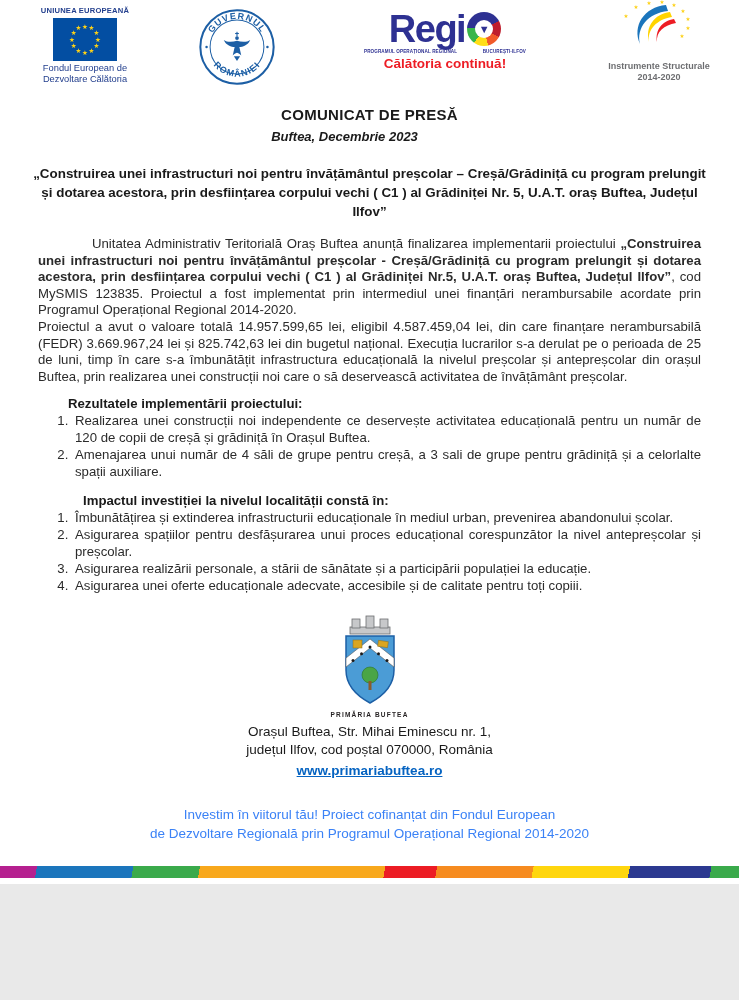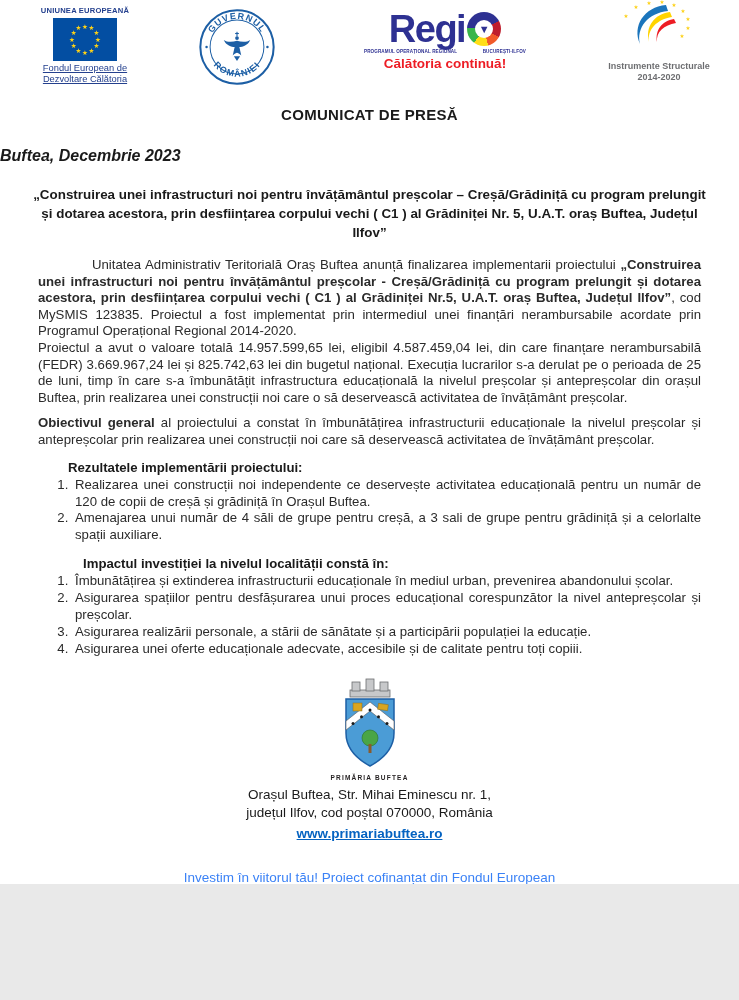--- a/index.html
+++ b/index.html
@@ -3,38 +3,38 @@
 <meta charset="utf-8">
 <style>
   html,body{margin:0;padding:0;background:#e9e9e9;}
   .page{width:739px;height:884px;margin:0 auto;background:#fff;position:relative;
         font-family:"Liberation Sans",sans-serif;color:#2b2b2b;overflow:hidden;}
   
   .logos{position:relative;height:96px;}
   .eu-block{position:absolute;left:26px;top:6px;width:118px;text-align:center;}
   .eu-title{font-size:7.6px;font-weight:700;color:#24408e;letter-spacing:.2px;}
   .eu-flag{display:block;margin:3px auto 2px;}
-  .eu-sub{font-size:9.3px;color:#24408e;line-height:1.18;text-decoration:underline;}
+  .eu-sub{font-size:9.3px;color:#24408e;line-height:1.18;}
   .gov-block{position:absolute;left:198px;top:8px;}
   .regio-block{position:absolute;left:362px;top:10px;width:166px;text-align:center;}
   .regio-row{display:flex;align-items:center;justify-content:center;gap:2px;}
   .regio-brand{font-size:38px;font-weight:800;color:#2e3192;letter-spacing:-1.5px;line-height:1;}
   .regio-ring{width:34px;height:34px;border-radius:50%;position:relative;display:inline-block;
     background:conic-gradient(#2e3192 0 17%,#be1e2d 17% 33%,#f15a29 33% 46%,#ffde17 46% 60%,#39b54a 60% 76%,#2e3192 76% 100%);}
   .regio-ring::before{content:"";position:absolute;inset:8px;background:#fff;border-radius:50%;}
   .regio-tri{position:absolute;inset:0;display:flex;align-items:center;justify-content:center;
     color:#2e3192;font-size:11px;z-index:1;line-height:1;}
   .regio-subrow{display:flex;justify-content:space-between;margin-top:1px;padding:0 2px;
     font-size:4.6px;font-weight:700;color:#2e3192;letter-spacing:.1px;}
   .regio-tagline{margin-top:2px;font-size:13.5px;font-weight:700;color:#ed1c24;}
   .si-block{position:absolute;left:598px;top:0;width:122px;text-align:center;}
   .si-text{font-size:9px;font-weight:700;color:#6d6e71;line-height:1.25;margin-top:1px;}
   
   .doc-title{margin:10px 0 0;font-size:15px;font-weight:700;text-align:center;letter-spacing:.3px;color:#1a1a1a;}
-  .dateline{margin-top:24px;padding-right:50px;text-align:left;font-weight:700;font-style:italic;font-size:16px;color:#1a1a1a;}
+  .dateline{margin-top:6px;padding-right:50px;text-align:center;font-weight:700;font-style:italic;font-size:13px;color:#1a1a1a;}
   .headline{margin:20px 30px 0;font-size:13.4px;font-weight:700;text-align:center;line-height:1.42;color:#1a1a1a;}
   .content{padding:0 38px;}
   .body-p{margin:0;font-size:13.2px;line-height:16.6px;text-align:justify;}
   .p-intro{margin-top:15px;text-indent:54px;}
   .gap-top{margin-top:9px;}
   .sec-heading{font-size:13.2px;font-weight:700;color:#1a1a1a;}
   .results-h{margin:11px 0 0 30px;}
   .impact-h{margin:12px 0 0 13px;padding-left:32px;}
   .num-list{margin:2px 0 0;padding-left:34px;font-size:13.2px;line-height:16.9px;}
   .num-list li{text-align:justify;padding-left:3px;}
@@ -151,21 +151,20 @@
 
   <h1 class="doc-title">COMUNICAT DE PRESĂ</h1>
   <div class="dateline">Buftea, Decembrie 2023</div>
   <p class="headline">„Construirea unei infrastructuri noi pentru învățământul preșcolar – Creșă/Grădiniță cu program prelungit și dotarea acestora, prin desființarea corpului vechi ( C1 ) al Grădiniței Nr. 5, U.A.T. oraș Buftea, Județul Ilfov”</p>
 
   <div class="content">
     <p class="body-p p-intro"><span>Unitatea Administrativ Teritorială Oraș Buftea anunță finalizarea implementarii proiectului </span><strong>„Construirea unei infrastructuri noi pentru învățământul preșcolar - Creșă/Grădiniță cu program prelungit și dotarea acestora, prin desființarea corpului vechi ( C1 ) al Grădiniței Nr.5, U.A.T. oraș Buftea, Județul Ilfov”</strong><span>, cod MySMIS 123835. Proiectul a fost implementat prin intermediul unei finanțări nerambursabile acordate prin Programul Operațional Regional 2014-2020.</span></p>
 
     <p class="body-p">Proiectul a avut o valoare totală 14.957.599,65 lei, eligibil 4.587.459,04 lei, din care finanțare nerambursabilă (FEDR) 3.669.967,24 lei și 825.742,63 lei din bugetul național. Execuția lucrarilor s-a derulat pe o perioada de 25 de luni, timp în care s-a îmbunătățit infrastructura educațională la nivelul preșcolar și antepreșcolar din orașul Buftea, prin realizarea unei construcții noi care o să deservească activitatea de învățământ preșcolar.</p>
 
-    <p class="body-p gap-top"><strong>Obiectivul general</strong><span> al proiectului a constat în îmbunătățirea infrastructurii educaționale la nivelul preșcolar și antepreșcolar prin realizarea unei construcții noi care să deservească activitatea de învățământ preșcolar.</span></p>
 
     <div class="sec-heading results-h">Rezultatele implementării proiectului:</div>
     <ol class="num-list">
         <li>Realizarea unei construcții noi independente ce deservește activitatea educațională pentru un număr de 120 de copii de creșă și grădiniță în Orașul Buftea.</li>
         <li>Amenajarea unui număr de 4 săli de grupe pentru creșă, a 3 sali de grupe pentru grădiniță și a celorlalte spații auxiliare.</li>
       </ol>
 
     <div class="sec-heading impact-h">Impactul investiției la nivelul localității constă în:</div>
     <ol class="num-list">
         <li>Îmbunătățirea și extinderea infrastructurii educaționale în mediul urban, prevenirea abandonului școlar.</li>

